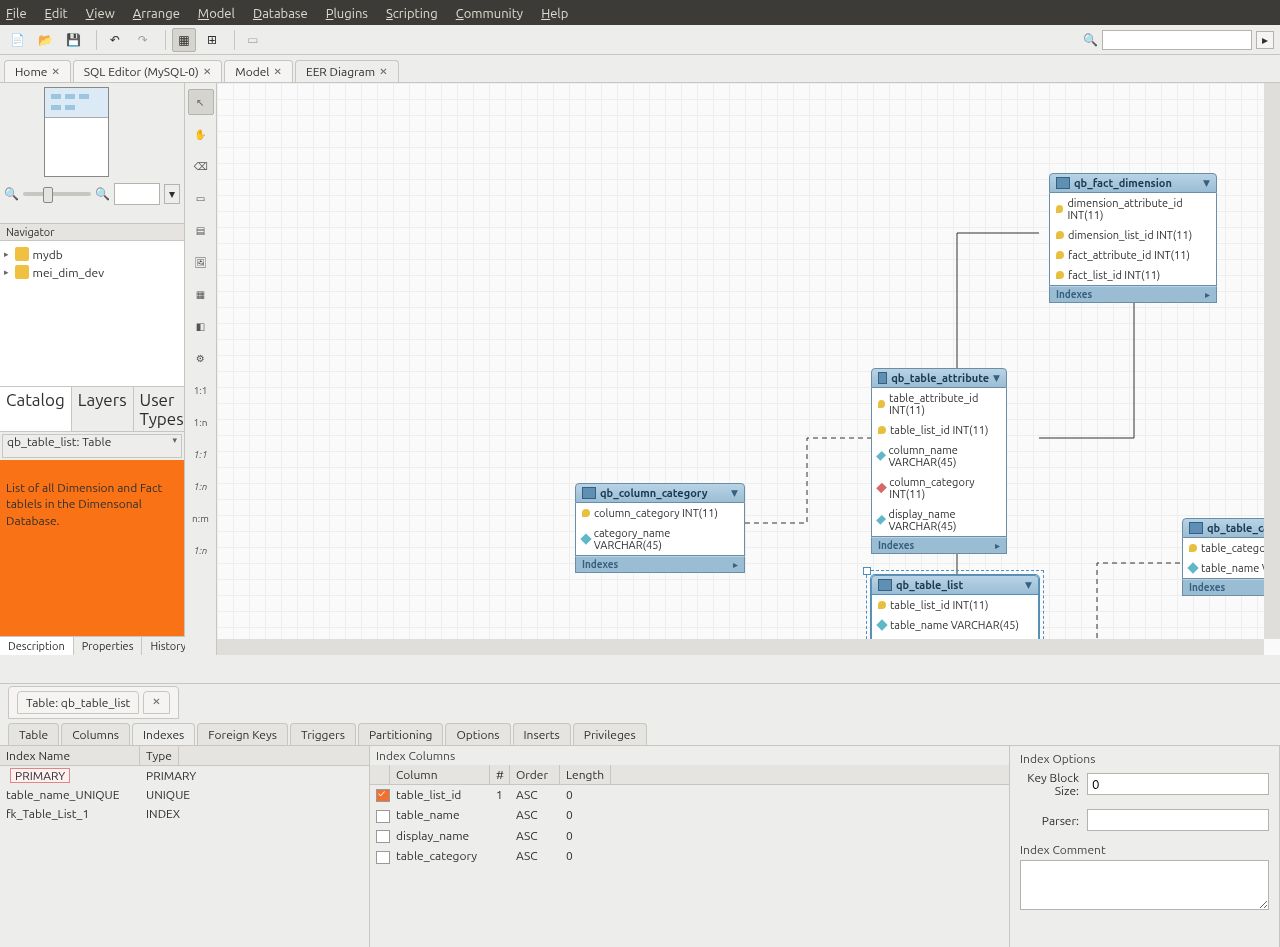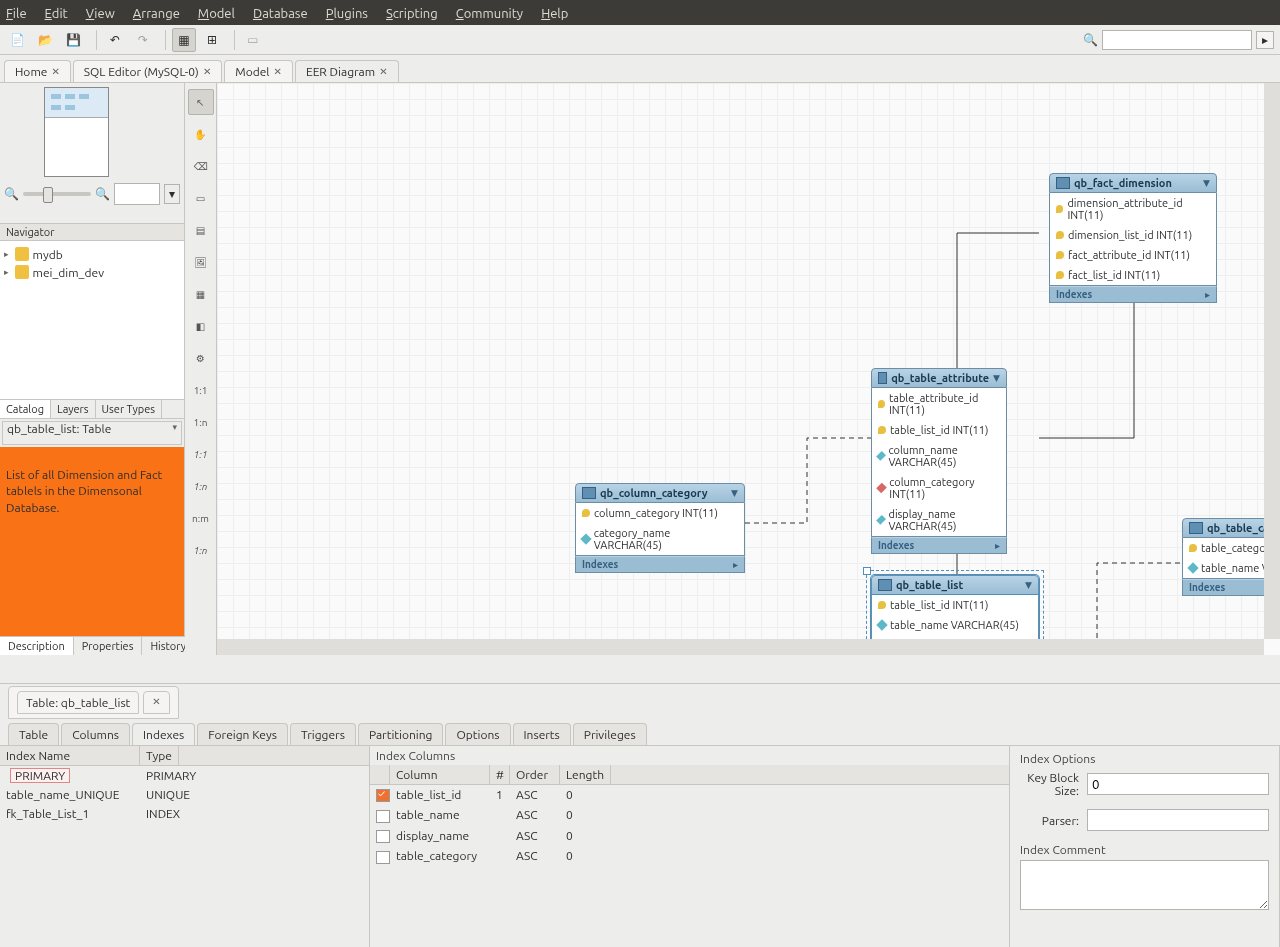--- a/index.html
+++ b/index.html
@@ -48,21 +48,21 @@
 .leftcontent { flex: 1; background: #fff; padding: 4px; font-size: 12px; overflow: auto;}
 .leftcontent .dbitem { display: flex; align-items: center; gap: 4px; padding: 2px 0; }
 .leftcontent .dbitem::before { content: '▸'; font-size: 9px; color: #666; margin-right: 2px;}
 .cylinder { width: 14px; height: 14px; background: #f0c040; border-radius: 2px; display: inline-block;}
 
 .bottomlefttabs { display: flex; border-top: 1px solid #c8c6c0; font-size: 11px; }
 .bottomlefttabs span { padding: 3px 8px; border-right: 1px solid #c8c6c0; background: #ededeb; }
 .bottomlefttabs span.active { background: #fff; }
 
 .layertabs { display: flex; border: 1px solid #c8c6c0; border-left: none; border-right: none; }
-.layertabs span { padding: 3px 6px; font-size: 11px; border-right: 1px solid #c8c6c0; }
+.layertabs span { padding: 3px 6px; font-size: 17px; border-right: 1px solid #c8c6c0; }
 .layertabs span.active { background: #fff; }
 
 .objcombo { display: flex; align-items: flex-start; height: 24px; border: 1px solid #c8c6c0; margin: 2px; padding: 0 4px; justify-content: space-between;}
 .objcombo::after { content: '▾'; font-size: 9px; color: #666;}
 .objdesc { padding: 20px 6px; font-size: 12px; flex:1; background: #f97316; line-height: 1.4;}
 
 
 .canvas { position: absolute; inset: 0 16px 16px 0; background-image: linear-gradient(#eee 1px,transparent 1px),linear-gradient(90deg,#eee 1px,transparent 1px); background-size: 16px 16px; }
 
 

